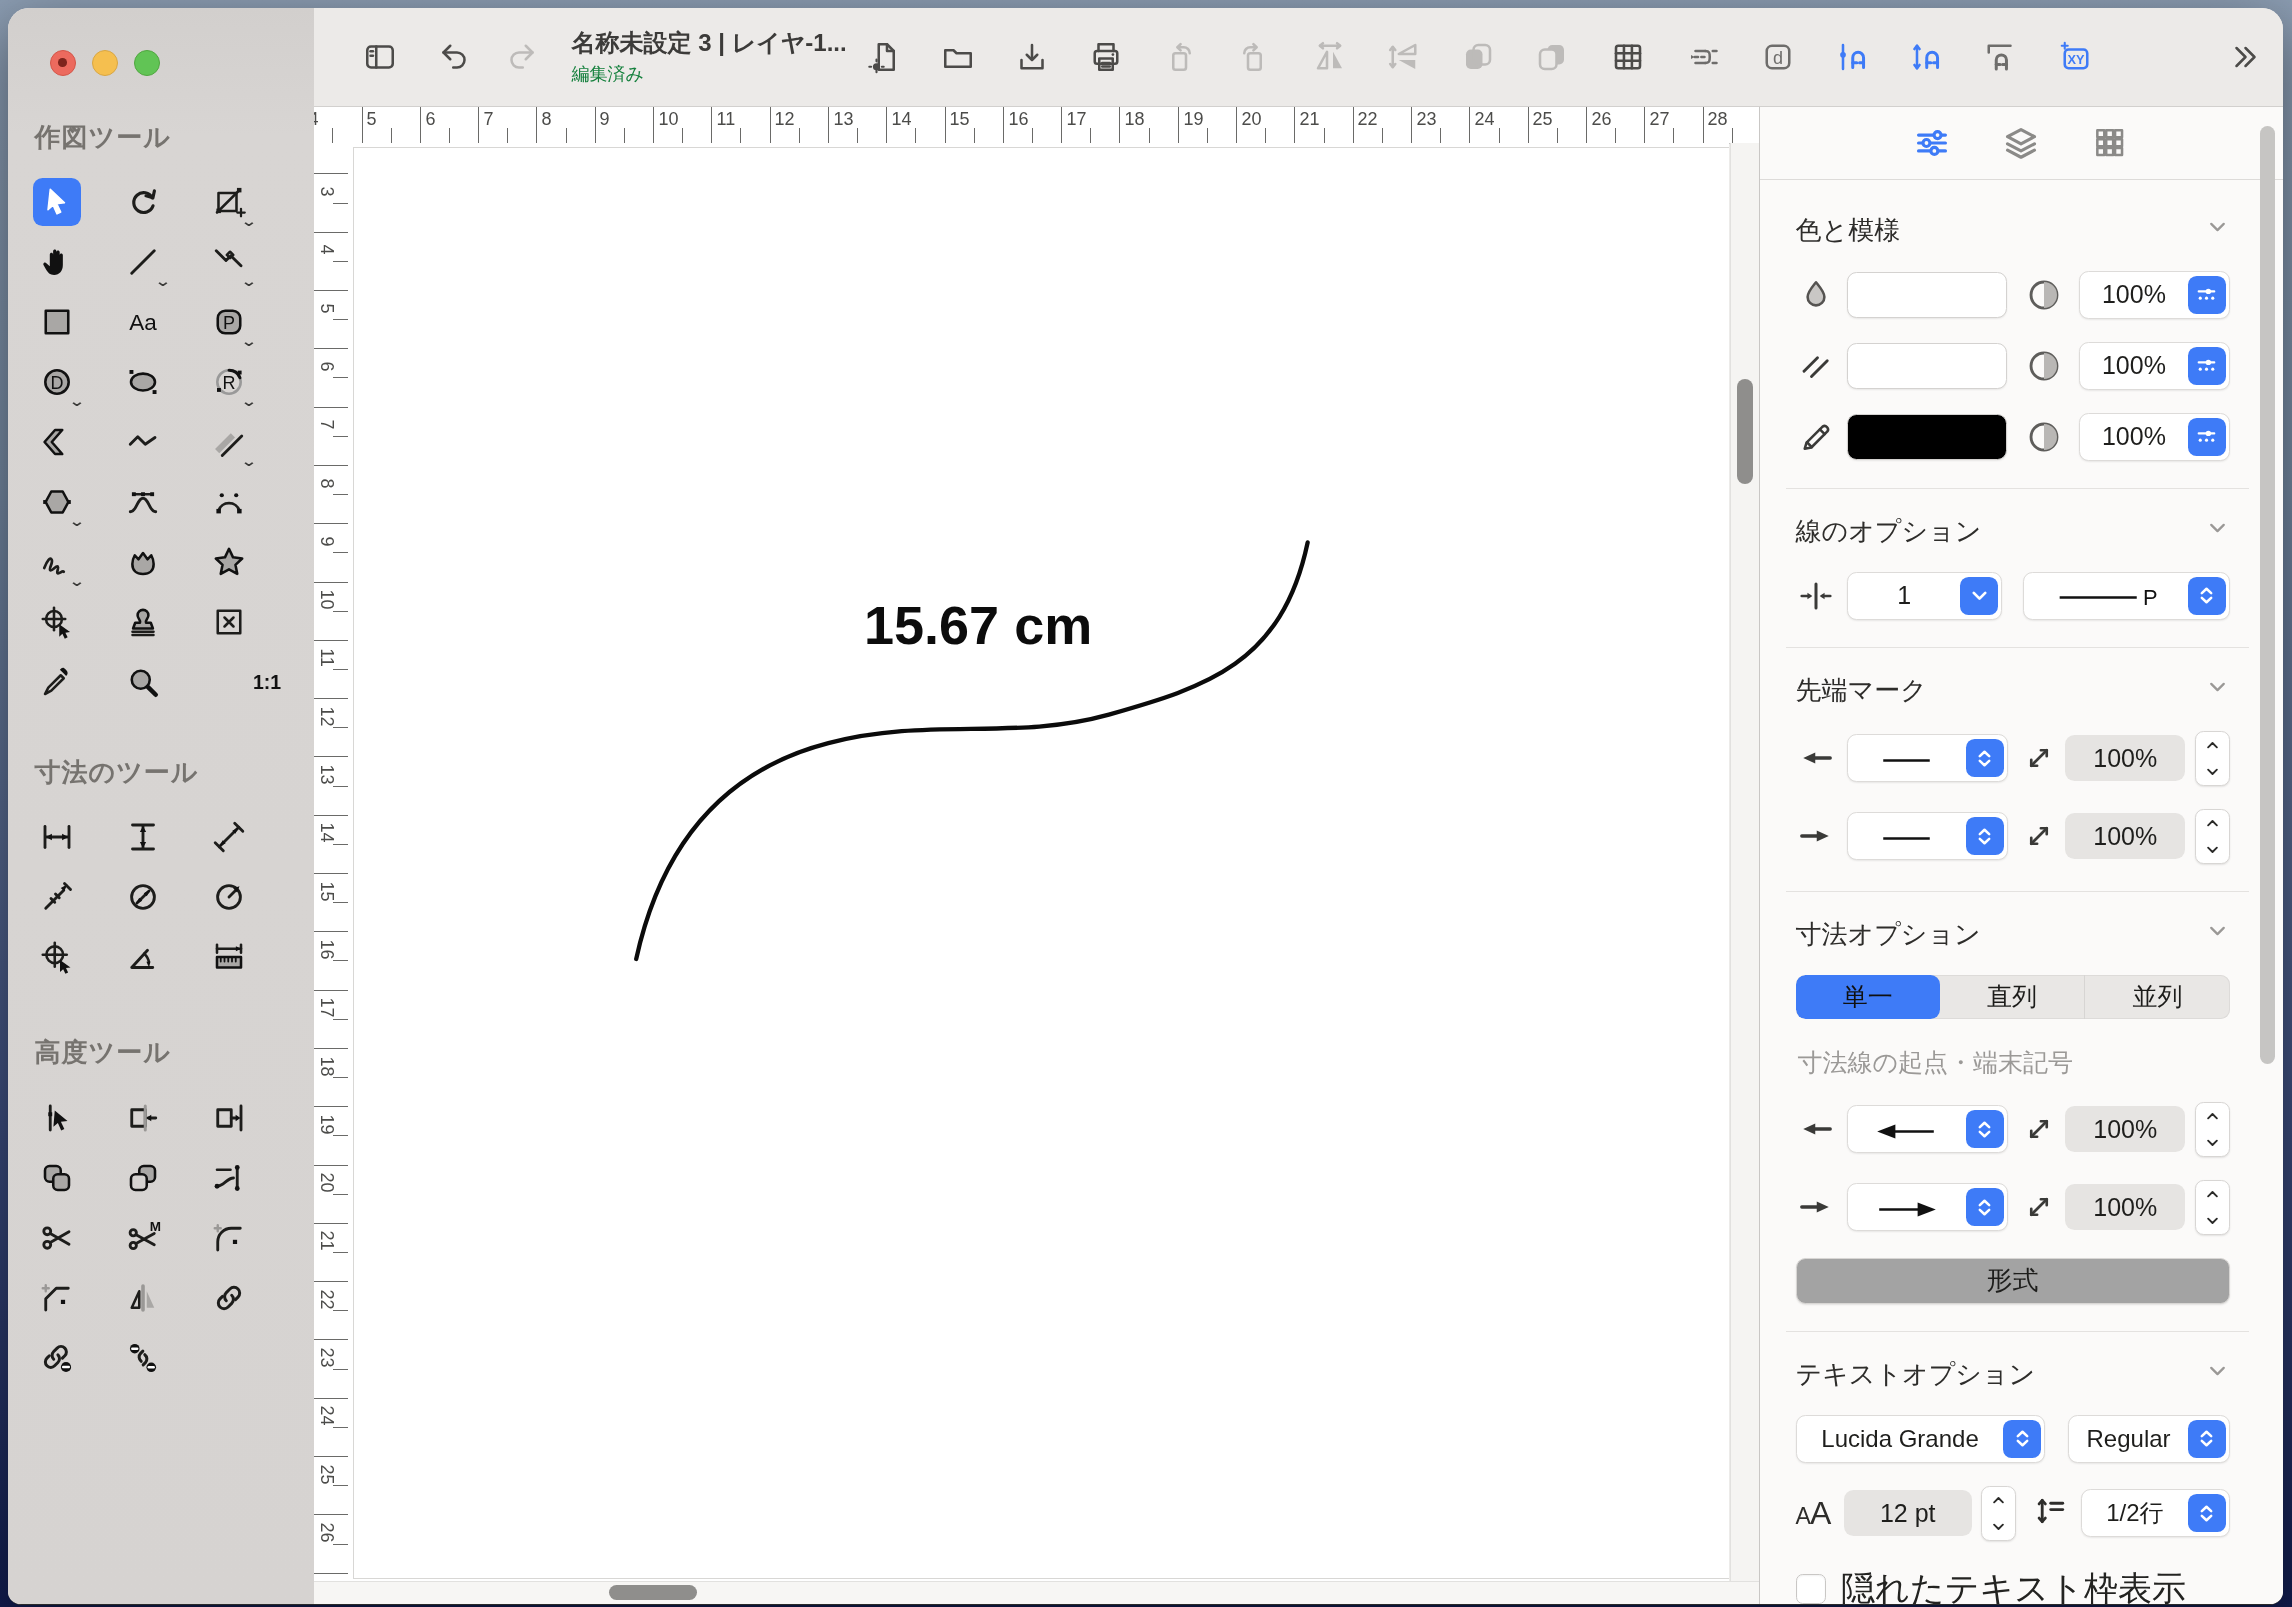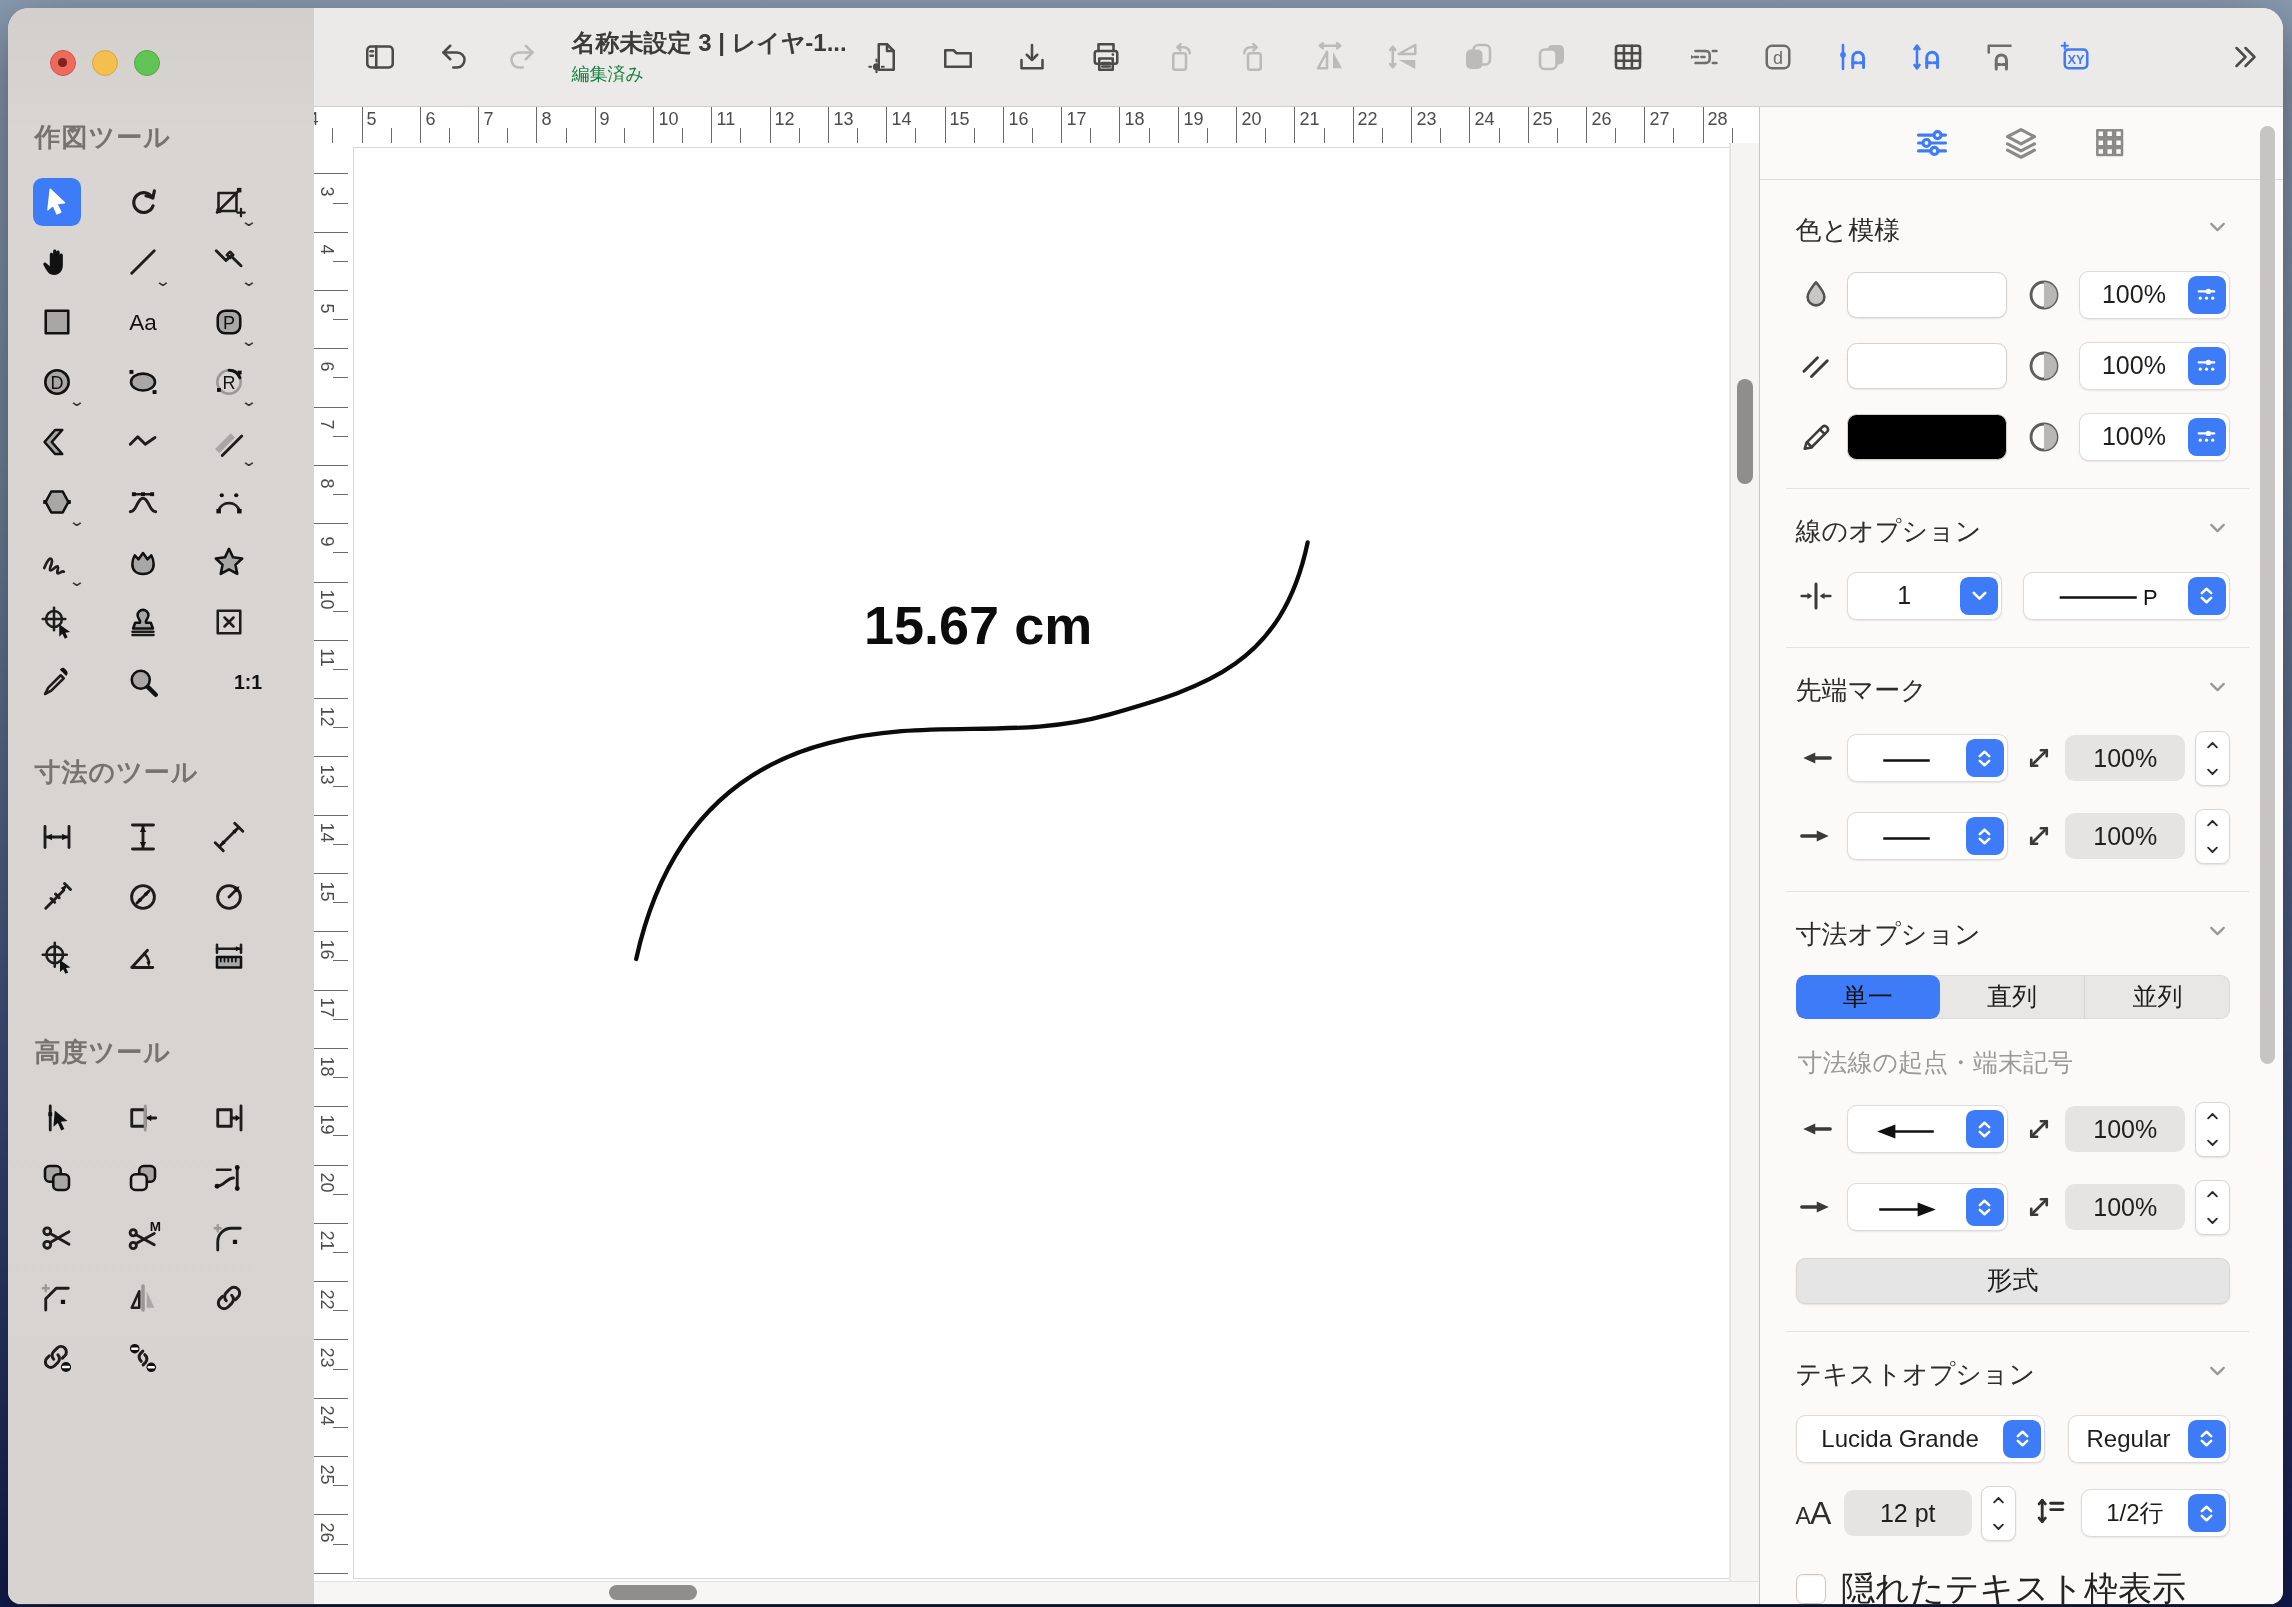--- a/index.html
+++ b/index.html
@@ -95,21 +95,21 @@
   .mini-stepper{width:34px;height:53px;margin-left:9.5px;border-radius:8.6px;background:#fff;border:1px solid #d8d6d4;box-shadow:0 1px 1.9px rgba(0,0,0,.1);display:flex;flex-direction:column;color:#2b2b29;}
   .mini-stepper div{flex:1;display:flex;align-items:center;justify-content:center;}
   .mini-stepper svg{width:19px;height:15px;stroke-width:2.8;}
   .expand{width:38px;height:38px;margin-left:13.3px;color:#3a3a38;display:flex;align-items:center;justify-content:center;}
   .expand svg{width:32px;height:32px;stroke-width:2;}
   .seg{display:flex;height:44px;border-radius:9.5px;background:#e9e7e5;overflow:hidden;margin-bottom:27px;box-shadow:inset 0 0 0 1px #dddbd9;}
   .seg .sg{flex:1;display:flex;align-items:center;justify-content:center;font-size:25px;color:#1c1c1a;}
   .seg .sg.sel{background:#3e7bf7;border-radius:9.5px;color:#101010;}
   .seg .sg.div-l{border-left:1px solid #d7d5d3;}
   .sub-label{font-size:25px;color:#9b9997;margin:3.8px 0 23px 1.9px;}
-  .wide-btn{height:44px;border-radius:9.5px;background:#e5e5e5;border:1px solid #d8d6d4;box-shadow:0 1px 1.9px rgba(0,0,0,.1);display:flex;align-items:center;justify-content:center;font-size:26px;color:#1e1e1c;margin-bottom:5.7px;}
+  .wide-btn{height:44px;border-radius:9.5px;background:#a3a3a3;border:1px solid #d8d6d4;box-shadow:0 1px 1.9px rgba(0,0,0,.1);display:flex;align-items:center;justify-content:center;font-size:26px;color:#1e1e1c;margin-bottom:5.7px;}
   .cb-row{display:flex;align-items:center;margin-top:25px;}
   .checkbox{width:28.5px;height:28.5px;border-radius:6.7px;background:#fff;border:1px solid #c9c7c5;box-shadow:inset 0 1px 1.9px rgba(0,0,0,.06);}
   .cb-label{font-size:34px;color:#232321;margin-left:15px;}
   .aa-ic{font-weight:500;color:#2e2d2b;margin-right:13.3px;letter-spacing:-1px;}
   .aa-ic .a1{font-size:23px;}
   .aa-ic .a2{font-size:32px;}
   .lh-ic{width:38px;height:38px;margin:0 11.4px 0 17px;color:#2e2d2b;}
   .lh-ic svg{width:34px;height:34px;stroke-width:2;}
 </style>
 </head>
@@ -343,21 +343,21 @@
             </div>
           </div>
           <div style="display: flex; align-items: center; justify-content: flex-start;">
             <div class="tool">
               <svg viewBox="0 0 24 24" fill="none" stroke="currentColor" stroke-width="1.7" stroke-linecap="round" stroke-linejoin="round">
                 <circle cx="10.5" cy="10.5" r="6" fill="#a9a7a5" stroke="#111"></circle>
                 <line x1="15.2" y1="15.2" x2="20.5" y2="20.5" stroke-width="3" stroke="#111"></line>
               </svg>
             </div>
           </div>
-          <div style="display: flex; align-items: center; justify-content: center;">
+          <div style="display: flex; align-items: center; justify-content: flex-end;">
             <div class="tool">
               <svg viewBox="0 0 24 24">
                 <text x="12" y="16.5" text-anchor="middle" font-size="13" font-weight="bold" fill="#111" font-family="inherit">1:1</text>
               </svg>
             </div>
           </div>
         </div>
         <div class="side-label" style="top: 747px;">寸法のツール</div>
         <div class="toolgrid" style="top: 799px;">
           <div style="display: flex; align-items: center; justify-content: flex-start;">

